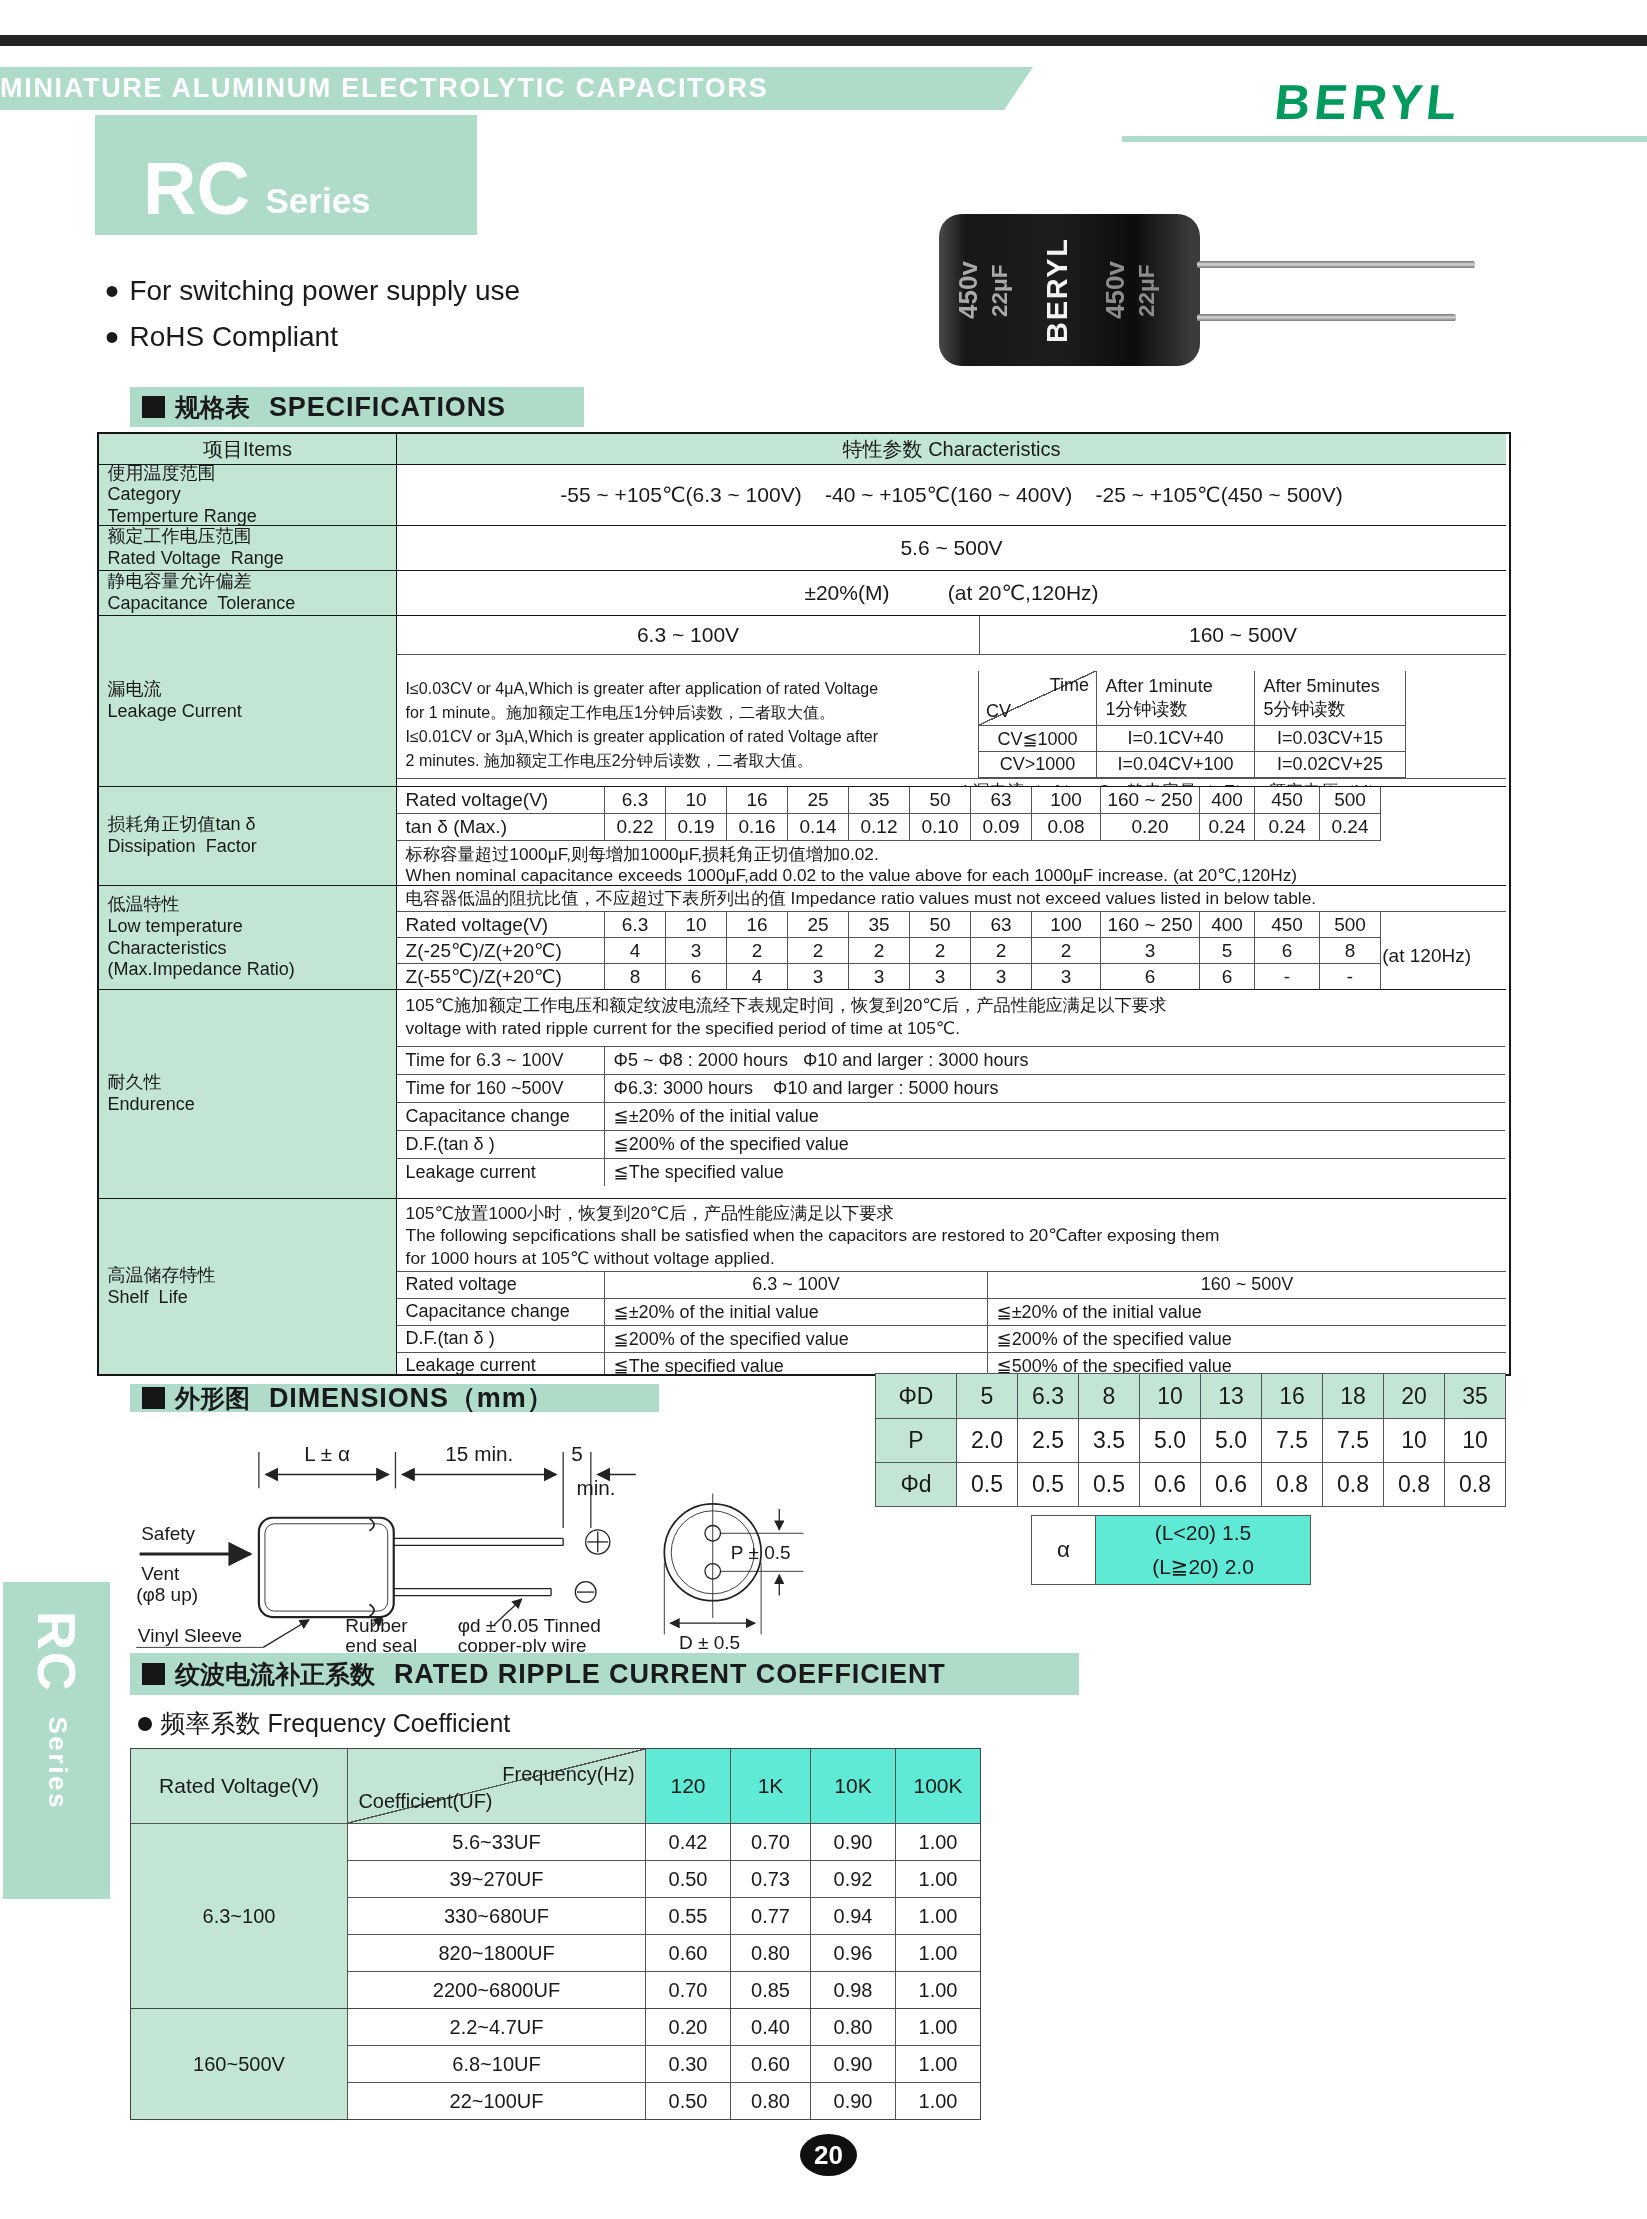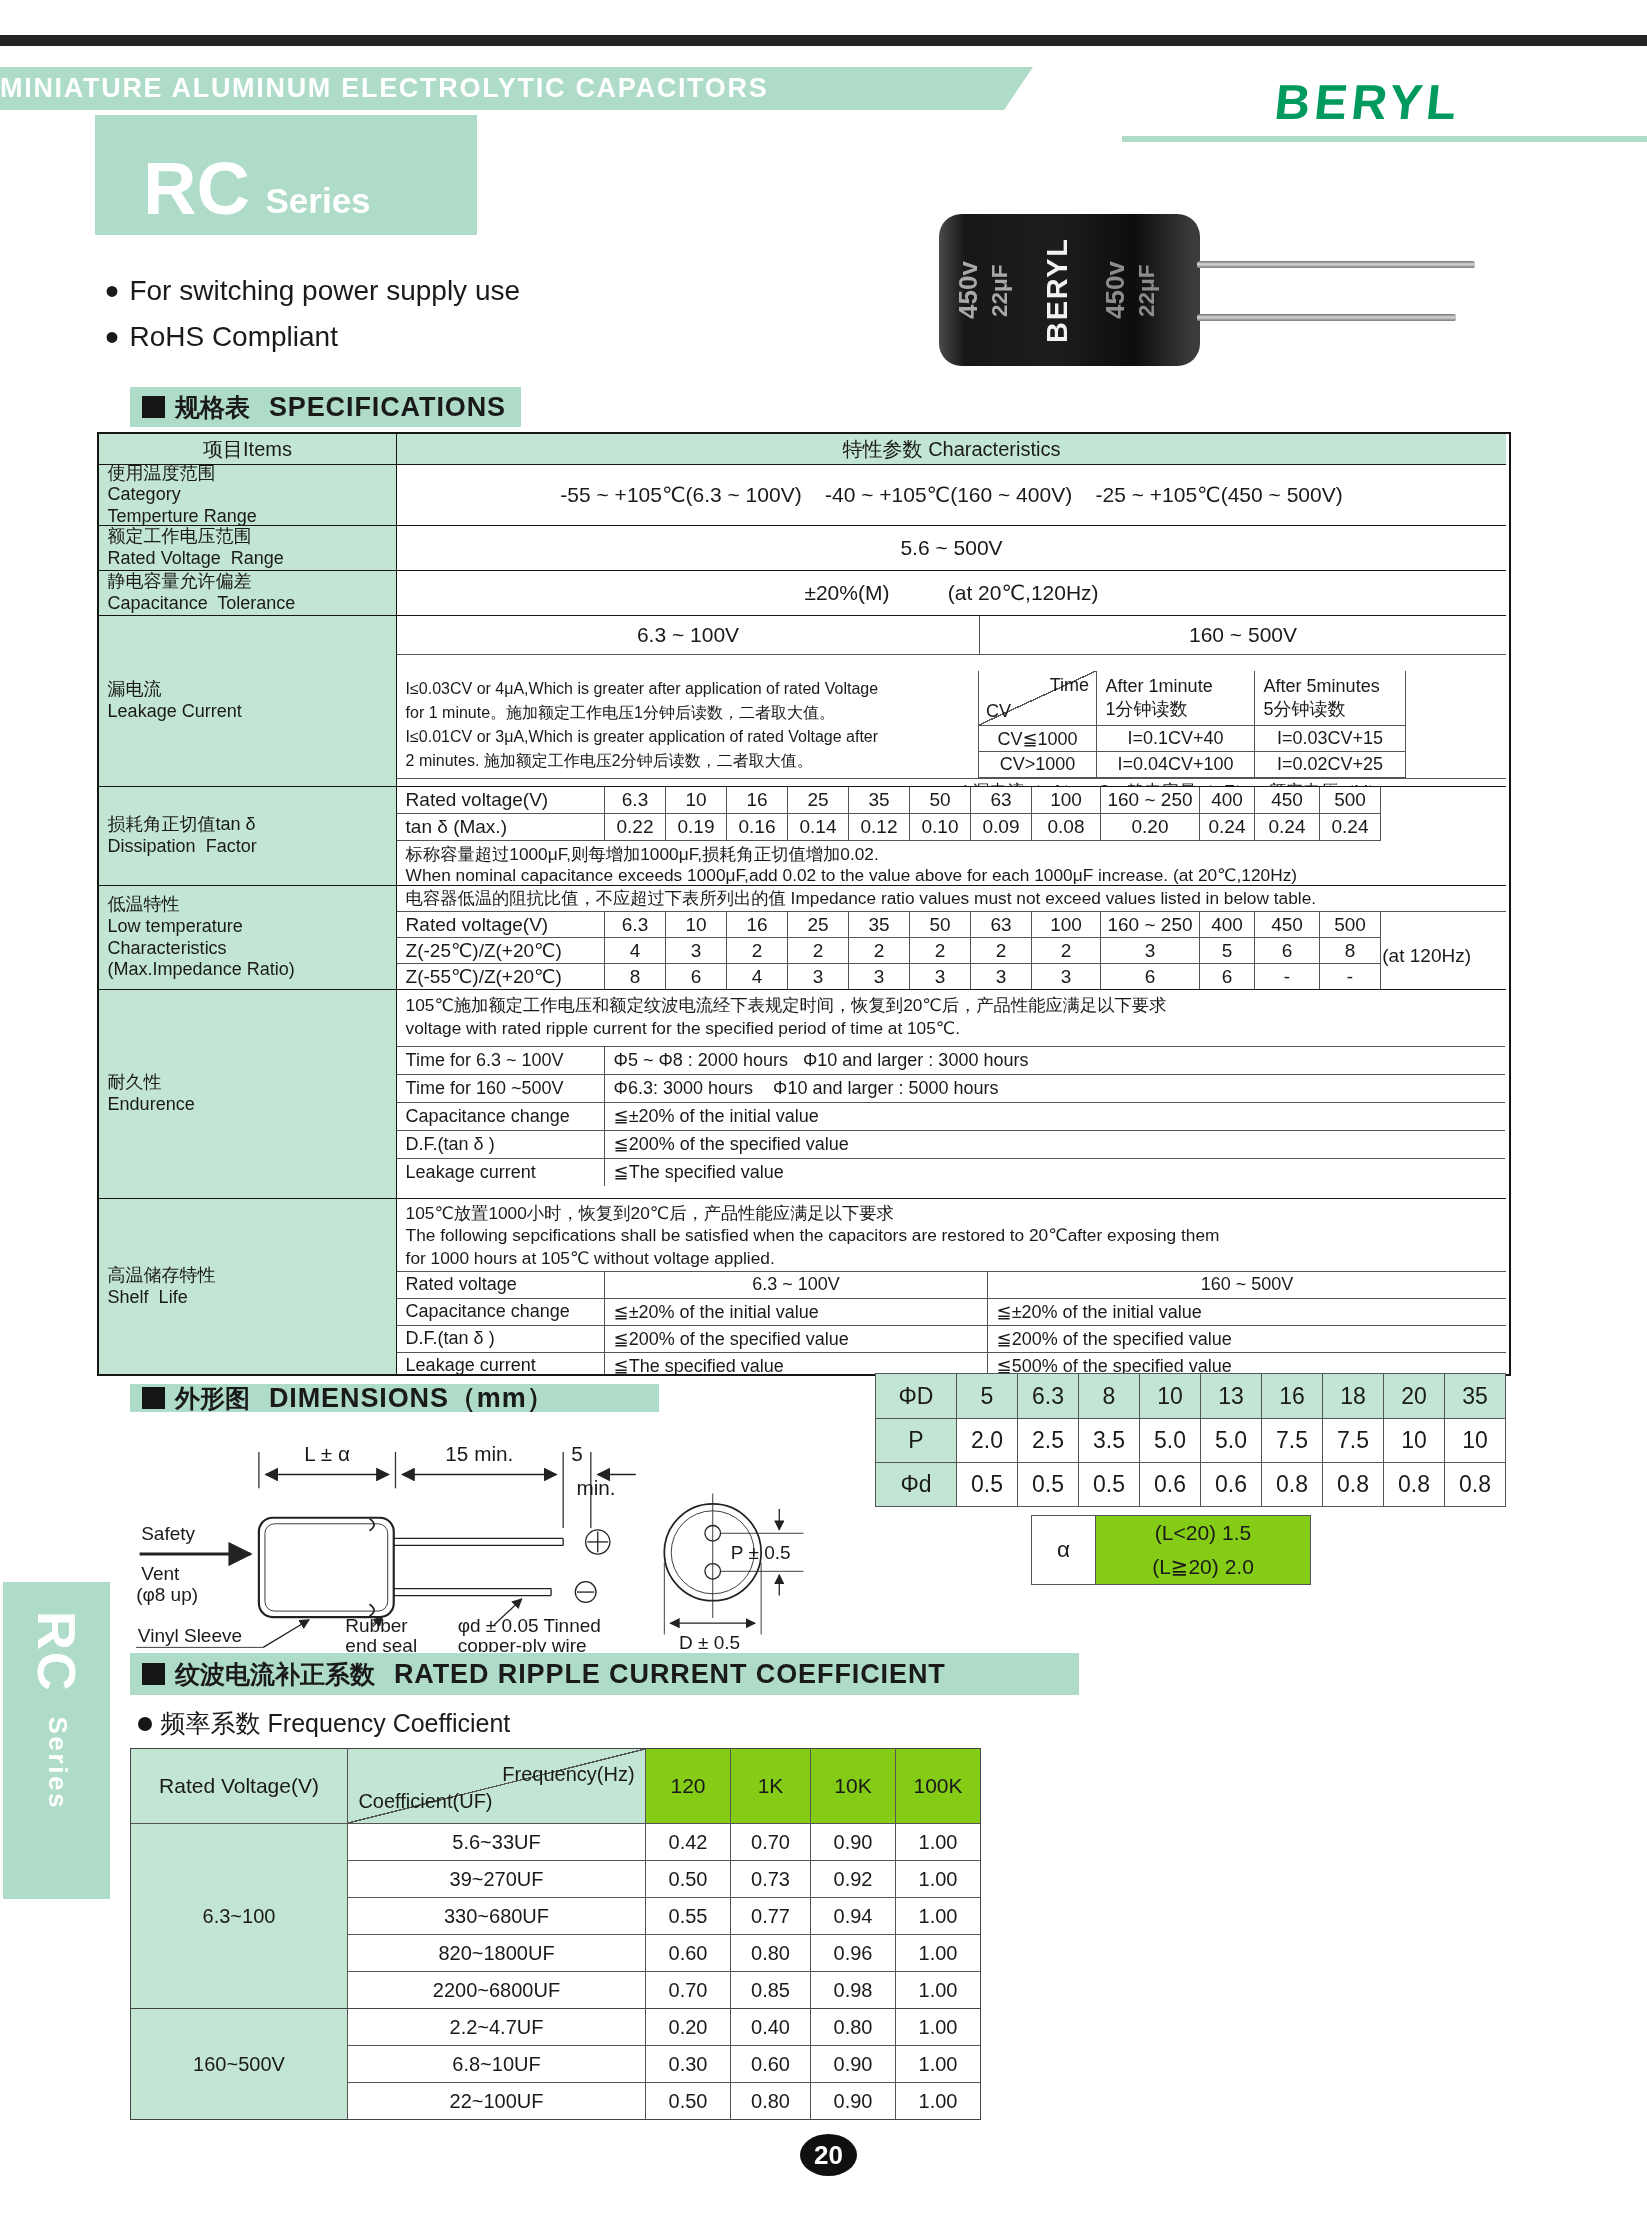--- a/index.html
+++ b/index.html
@@ -125,21 +125,21 @@
   .freq-sub .cn{font-size:25px;white-space:nowrap;}
   .freq-sub .en{font-size:25px;margin-left:7px;white-space:nowrap;}
   .freq-grid{position:absolute;left:130px;top:1748px;display:grid;
              grid-template-columns:216px 298px 85px 80px 85px 85px;
              grid-template-rows:74px repeat(8,37px);border:1.7px solid #444;}
   .freq-grid .row{display:contents;}
   .freq-grid .cell,.freq-grid .fh,.freq-grid .fdiag,.freq-grid .fv{border-left:0.9px solid #555;border-top:0.9px solid #555;
         display:flex;align-items:center;justify-content:center;font-size:20px;box-sizing:border-box;}
   .freq-grid .fh{background:#c3e6d4;font-size:21px;border-top:none;}
   .fcols{display:contents;}
-  .fcols .cell{background:#84cc16;border-top:none !important;font-size:21px;}
+  .fcols .cell{background:#5eead4;border-top:none !important;font-size:21px;}
   .fh-voltage{border-left:none !important;}
   .fdiag{position:relative;background-color:#c3e6d4;border-top:none !important;
      background-image:linear-gradient(to bottom right,transparent calc(50% - 0.7px),#555 calc(50% - 0.7px),#555 calc(50% + 0.7px),transparent calc(50% + 0.7px));}
   .fdiag .fd-top{position:absolute;top:14px;right:10.4px;font-size:20px;}
   .fdiag .fd-bot{position:absolute;bottom:10.4px;left:10.4px;font-size:20px;}
   .fv{background:#c3e6d4;font-size:21px;border-left:none !important;}
   .fv1{grid-column:1;grid-row:2 / span 5;}
   .fv2{grid-column:1;grid-row:7 / span 3;border-top:1.7px solid #444 !important;}
   .freq-grid > div:nth-child(11) .cell{border-top:1.7px solid #444;}
 
@@ -182,21 +182,21 @@
       <div class="cap-col cv1">450v</div>
       <div class="cap-col cv2">22μF</div>
       <div class="cap-col cv3">BERYL</div>
       <div class="cap-col cv4">450v</div>
       <div class="cap-col cv5">22μF</div>
     </div>
     <div class="lead lead1"></div>
     <div class="lead lead2"></div>
   </div>
 
-  <div class="secbar" style="left:130px;top:387px;width:391px;height:40px;">
+  <div class="secbar" style="left:130px;top:387px;width:454px;height:40px;">
     <span class="sq"></span>
     <span class="cn">规格表</span>
     <span class="en">SPECIFICATIONS</span>
   </div>
 
   <div class="spec">
     <div class="ihdr">项目Items</div>
     <div class="chdr">特性参数  Characteristics</div>
 
     <div class="icell">

